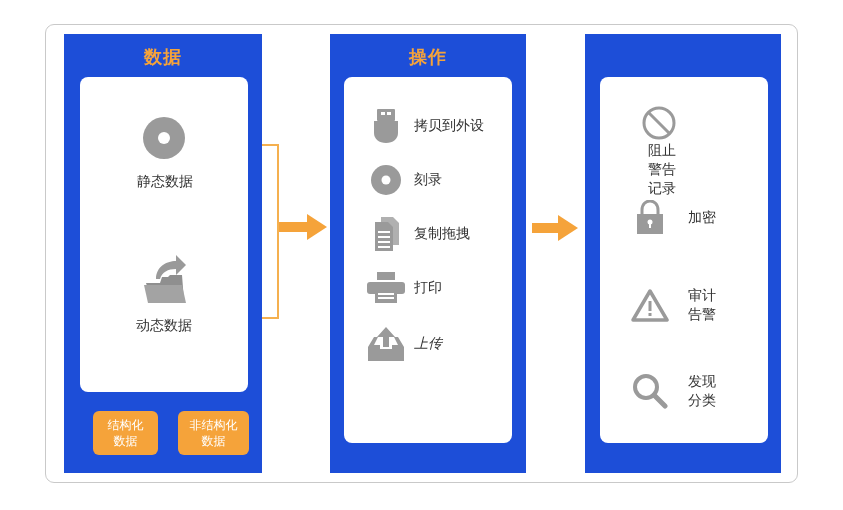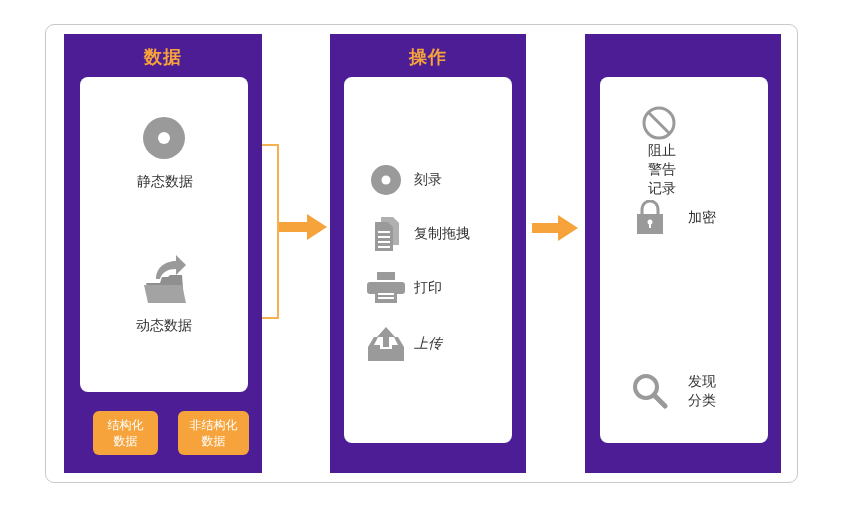--- a/index.html
+++ b/index.html
@@ -21,21 +21,21 @@
       top: 24px;
       width: 753px;
       height: 459px;
       border: 1px solid #c9c9c9;
       border-radius: 9px;
       box-sizing: border-box;
       background: #ffffff;
     }
     .panel {
       position: absolute;
-      background: #4c1d95;
+      background: #1d4ed8;
       box-sizing: border-box;
     }
     .panel-title {
       position: absolute;
       left: 0;
       right: 0;
       text-align: center;
       color: #f5a33a;
       font-size: 18px;
       font-weight: bold;
@@ -173,20 +173,31 @@
   <svg width="48" height="26" viewBox="0 0 48 26">
     <rect x="0" y="8" width="30" height="10" fill="#f5a33a"></rect>
     <polygon points="28,0 48,13 28,26" fill="#f5a33a"></polygon>
   </svg>
 </div>
 
 <div class="panel" id="p2">
   <div class="panel-title">操作</div>
   <div class="card">
 
+    <div class="op-row" style="top:32px;">
+      <span class="icon">
+        <svg width="26" height="34" viewBox="0 0 26 34">
+          <rect x="4" y="0" width="18" height="12" rx="1" fill="#9a9a9a"></rect>
+          <rect x="8" y="3" width="4" height="3" fill="#ffffff"></rect>
+          <rect x="14" y="3" width="4" height="3" fill="#ffffff"></rect>
+          <path d="M1 12 L25 12 L25 24 C25 30, 20 34, 13 34 C6 34, 1 30, 1 24 Z" fill="#9a9a9a"></path>
+        </svg>
+      </span>
+      <span class="label">拷贝到外设</span>
+    </div>
 
     <div class="op-row" style="top:86px;">
       <span class="icon">
         <svg width="32" height="32" viewBox="0 0 32 32">
           <circle cx="16" cy="16" r="15" fill="#9a9a9a"></circle>
           <circle cx="16" cy="16" r="4.5" fill="#ffffff"></circle>
         </svg>
       </span>
       <span class="label">刻录</span>
     </div>
@@ -263,20 +274,33 @@
           <rect x="1" y="14" width="26" height="20" fill="#9a9a9a"></rect>
           <circle cx="14" cy="22" r="2.5" fill="#ffffff"></circle>
           <rect x="13" y="22" width="2" height="6" fill="#ffffff"></rect>
         </svg>
       </span>
       <span class="label">
         <div>加密</div>
       </span>
     </div>
 
+    <div class="ctrl-row" style="top:209px;">
+      <span class="icon">
+        <svg width="38" height="34" viewBox="0 0 38 34">
+          <polygon points="19,3 36,32 2,32" fill="none" stroke="#9a9a9a" stroke-width="3.5" stroke-linejoin="round"></polygon>
+          <rect x="17.5" y="13" width="3" height="10" fill="#9a9a9a"></rect>
+          <rect x="17.5" y="25" width="3" height="3" fill="#9a9a9a"></rect>
+        </svg>
+      </span>
+      <span class="label">
+        <div>审计</div>
+        <div>告警</div>
+      </span>
+    </div>
 
     <div class="ctrl-row" style="top:295px;">
       <span class="icon">
         <svg width="36" height="36" viewBox="0 0 36 36">
           <circle cx="14" cy="14" r="11" fill="none" stroke="#9a9a9a" stroke-width="4"></circle>
           <line x1="22" y1="22" x2="33" y2="33" stroke="#9a9a9a" stroke-width="5" stroke-linecap="round"></line>
         </svg>
       </span>
       <span class="label">
         <div>发现</div>

